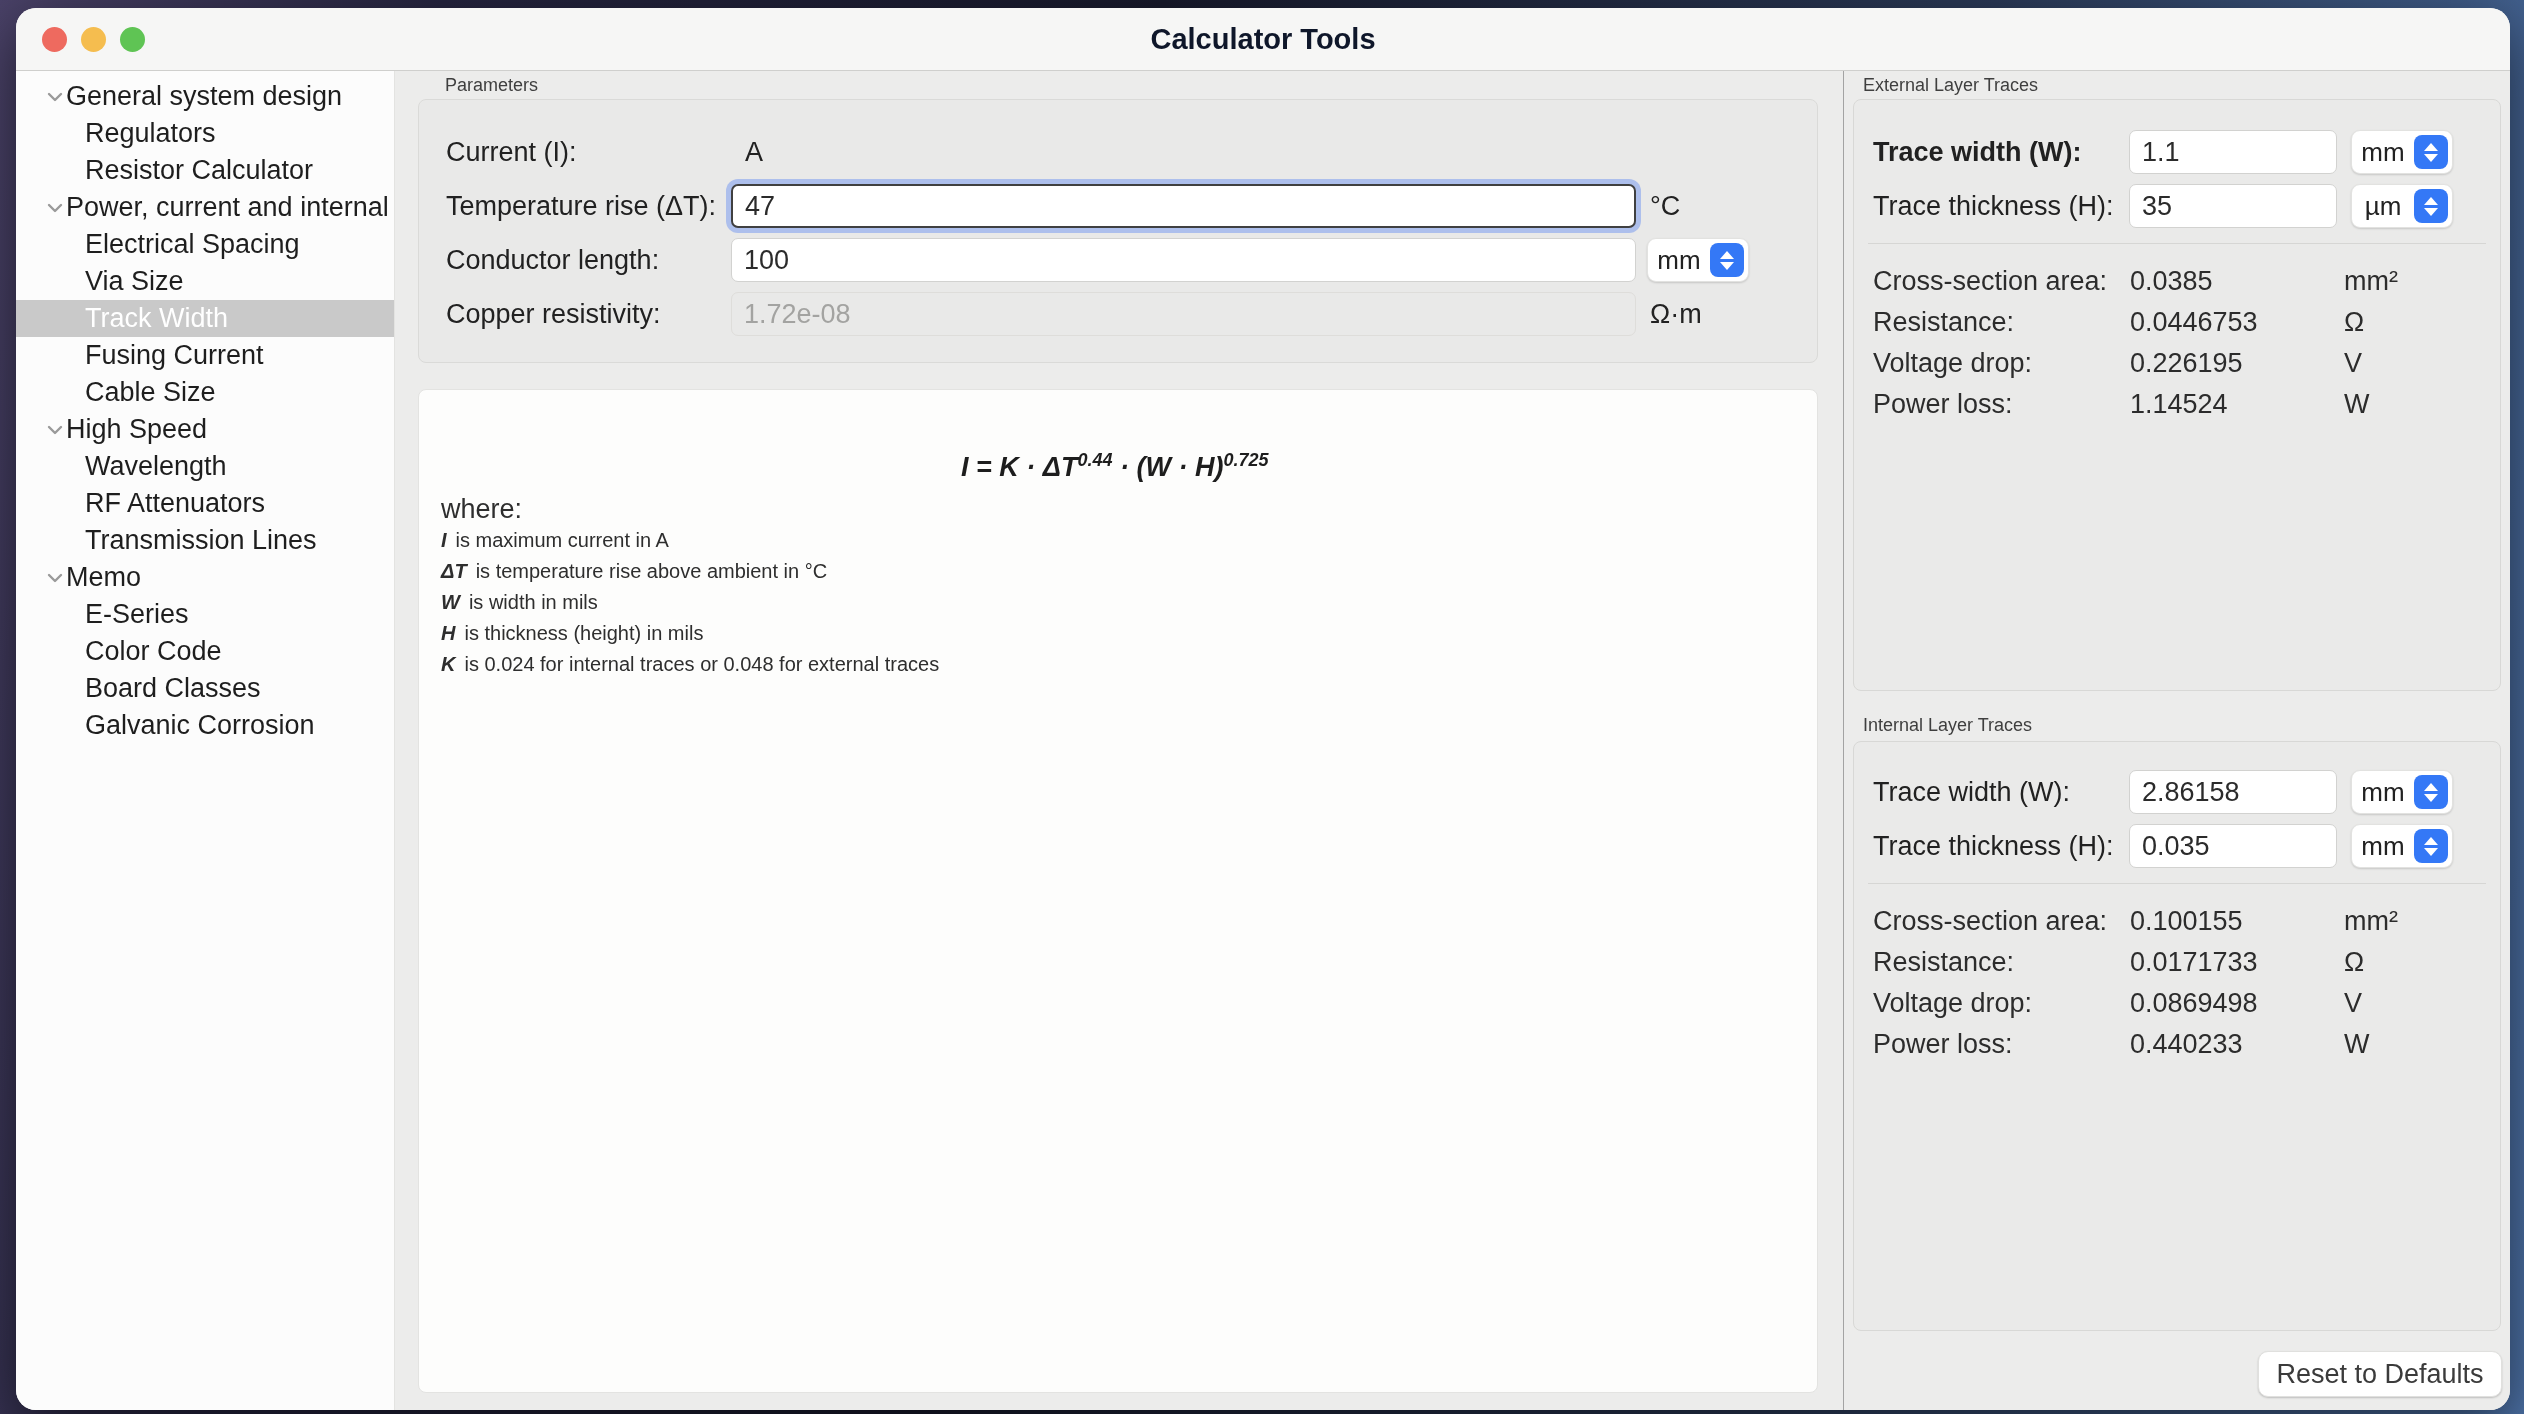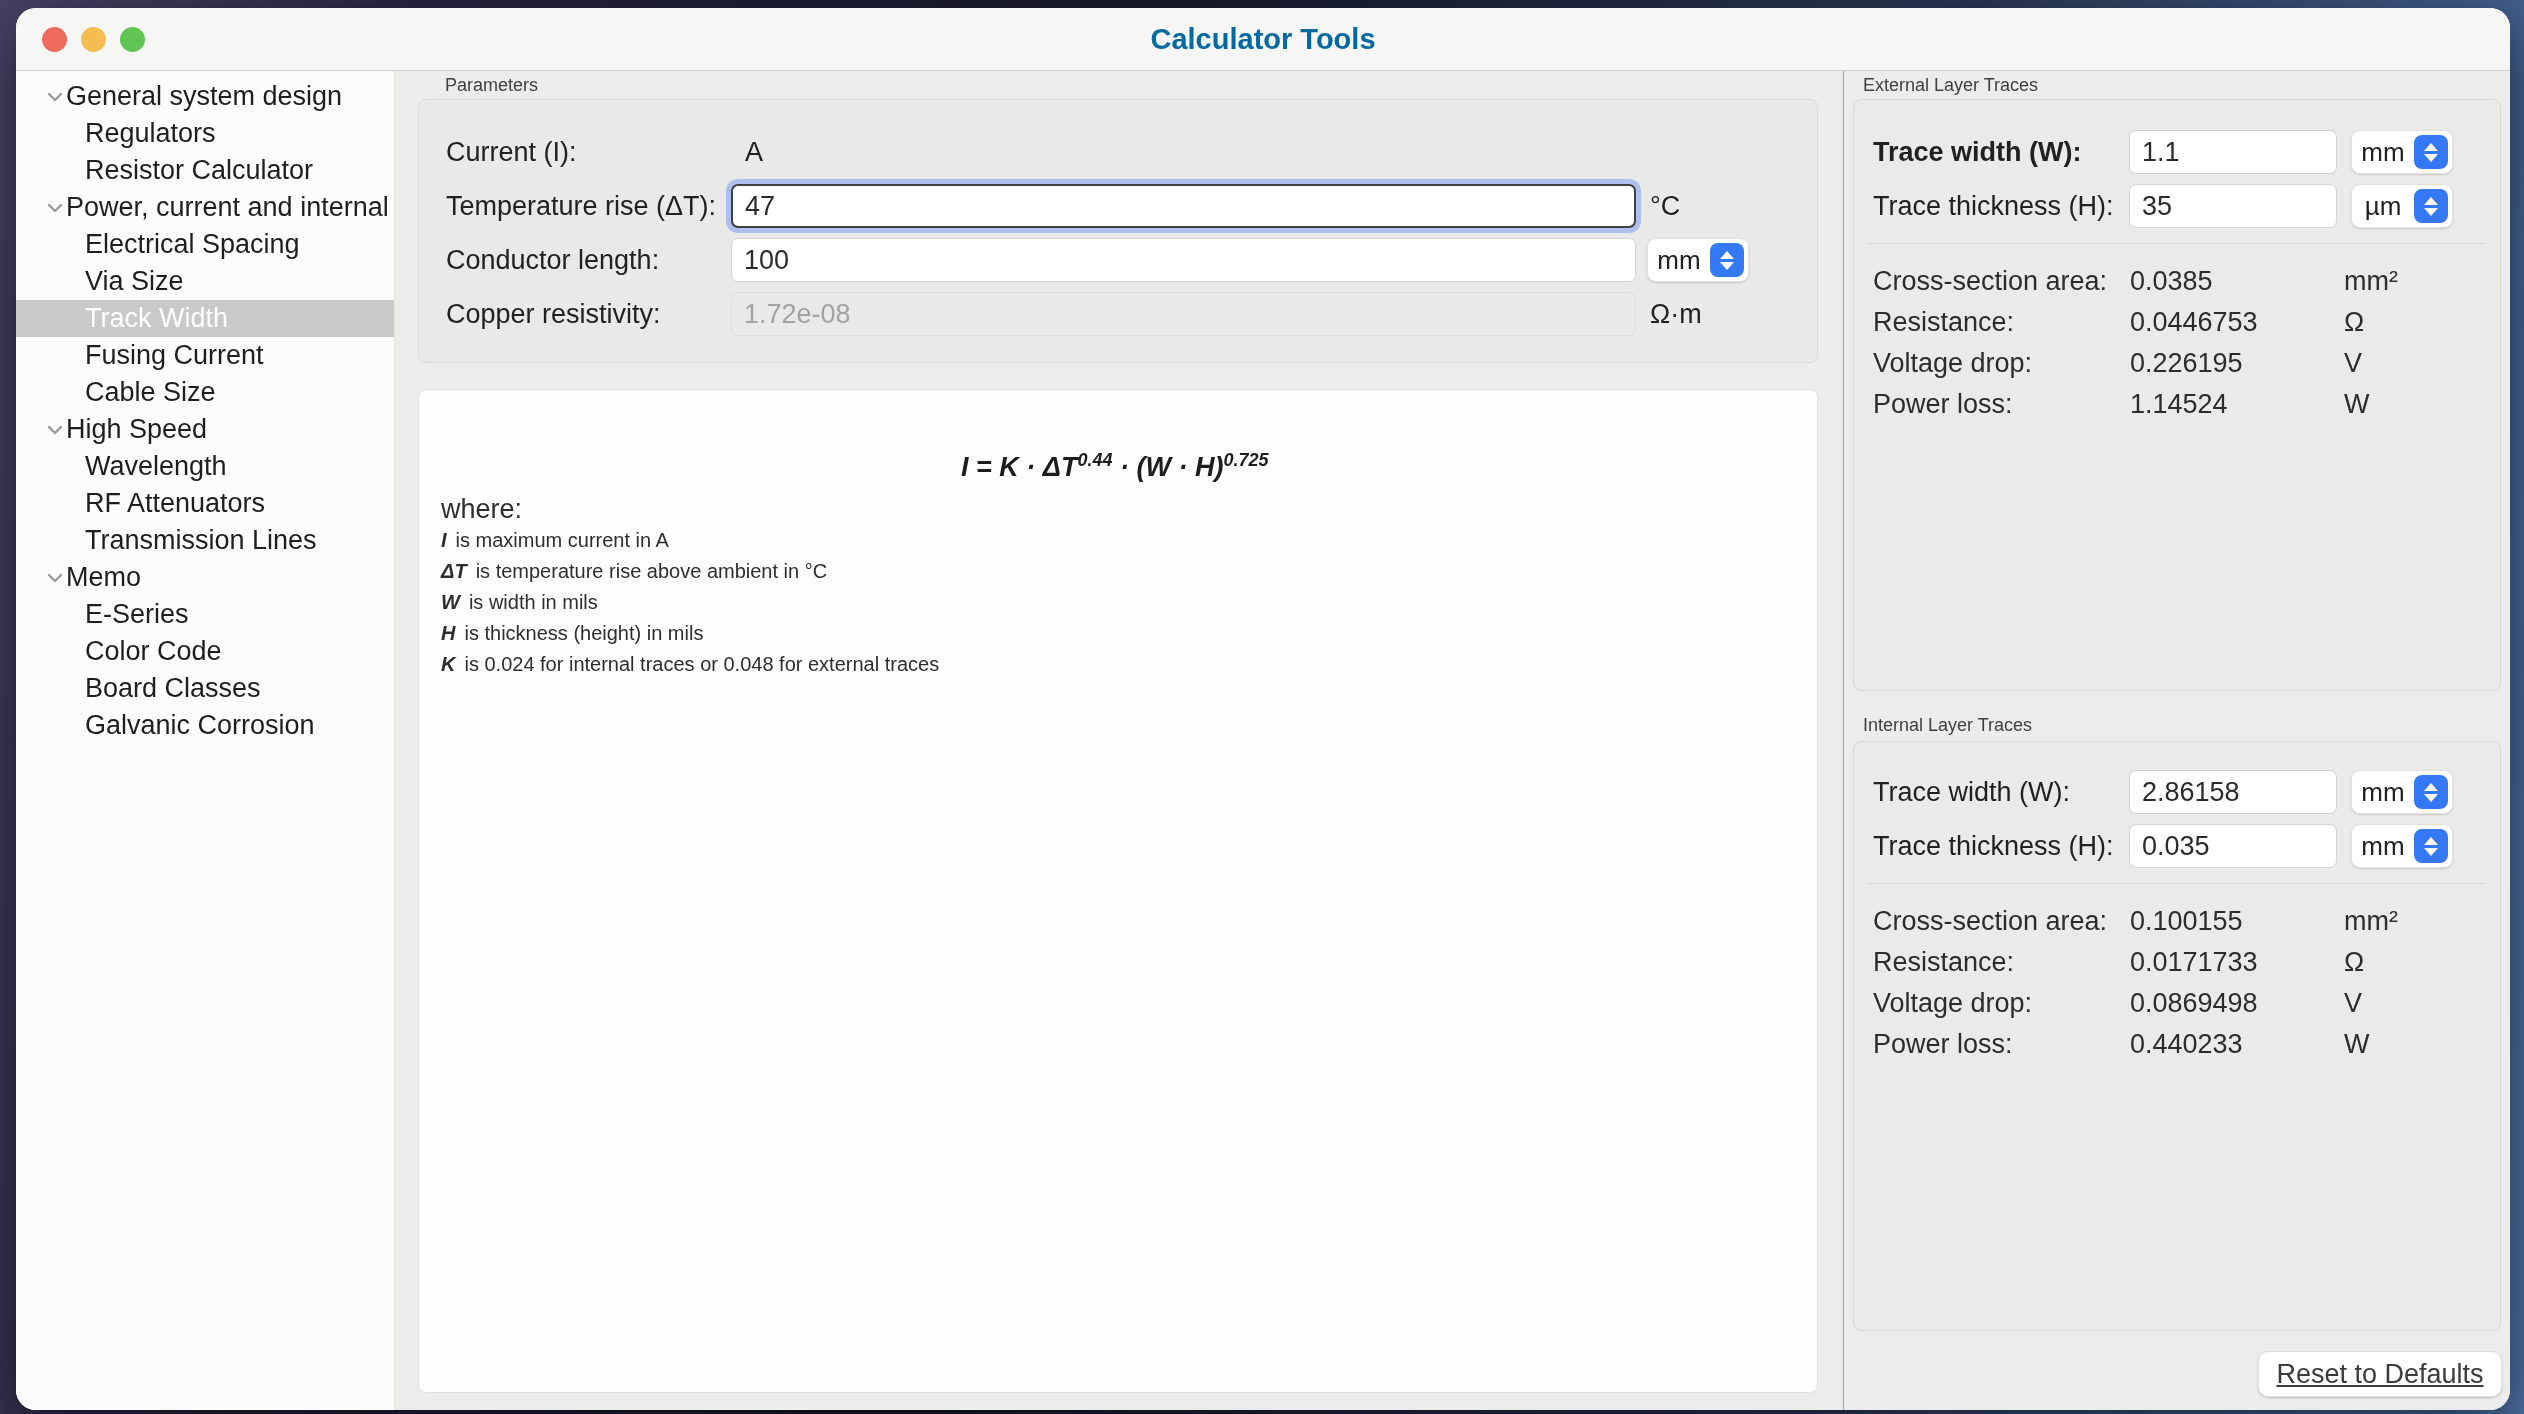--- a/index.html
+++ b/index.html
@@ -9,21 +9,21 @@
     background:linear-gradient(100deg,#4a4268 0%,#262540 16%,#181a2c 42%,#2b3a58 72%,#4d72a7 100%);
   }
   .window{
     position:absolute;left:16px;top:8px;width:2494px;height:1402px;
     border-radius:20px;background:#ececeb;overflow:hidden;
     box-shadow:0 18px 60px rgba(0,0,0,.55);
     display:flex;flex-direction:column;
   }
   
   .titlebar{flex:0 0 auto;height:62px;background:#f6f6f5;border-bottom:1px solid #cfcfcd;position:relative}
-  .titlebar .title{line-height:62px;text-align:center;font-size:29px;font-weight:700;color:#0369a1}
+  .titlebar .title{line-height:62px;text-align:center;font-size:29px;font-weight:700;color:#0f172a}
   .traffic{position:absolute;left:26px;top:0;height:62px;display:flex;align-items:center;gap:14px}
   .tl{width:25px;height:25px;border-radius:50%;cursor:default}
   .tl.red{background:#ee6a5f}.tl.yellow{background:#f5bd4f}.tl.green{background:#5fc454}
   
   .content{flex:1;display:flex;min-height:0}
   
   .sidebar{flex:0 0 auto;width:379px;background:#fcfcfc;border-right:1px solid #e3e3e1;padding-top:7px;box-sizing:border-box}
   .tree-row{height:37px;display:flex;align-items:center;position:relative;font-size:27px;color:#1e1e1e;white-space:nowrap}
   .tree-row .chev{position:absolute;left:28px;display:none;align-items:center}
   .tree-row.expanded .chev{display:flex}
@@ -88,21 +88,21 @@
     font-family:"Liberation Sans",sans-serif;font-size:27px;color:#2b2b2b;padding:0 12px;outline:none;
   }
   .trace-row .unit-combo{display:flex;margin-left:14px}
   .sep{height:1px;background:#d6d6d4;margin:14px 14px 17px 14px}
   .res-row{height:41px;display:flex;align-items:center;padding-left:19px;font-size:27px;color:#2c2c2c}
   .res-label{width:257px}
   .res-value{width:214px}
   .reset-btn{
     position:absolute;right:8px;bottom:13px;width:244px;height:46px;
     background:#fff;border:1px solid #e0e0de;border-radius:10px;box-shadow:0 1px 2px rgba(0,0,0,.2);
-    font-family:"Liberation Sans",sans-serif;font-size:27px;color:#3b3b3b;cursor:default;text-decoration:underline;
+    font-family:"Liberation Sans",sans-serif;font-size:27px;color:#3b3b3b;cursor:default;
   }
 </style>
 </head>
 <body>
 
 <div class="window">
 
   <div class="titlebar">
     <div class="traffic">
       <span class="tl red"></span>

